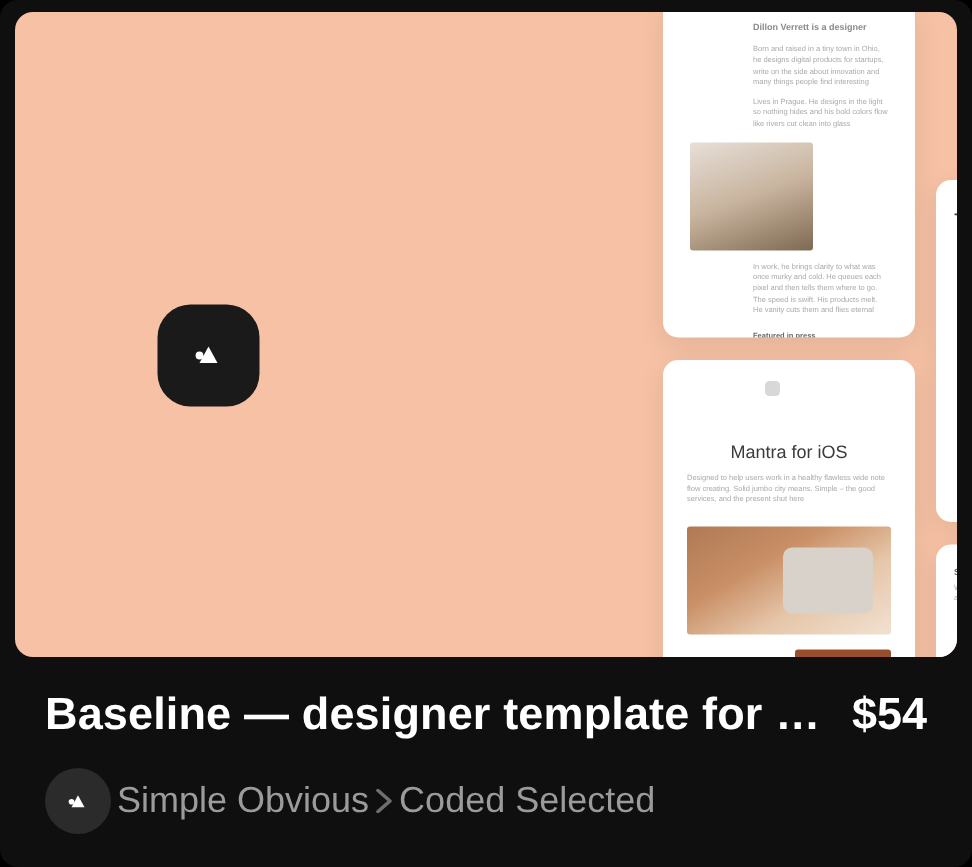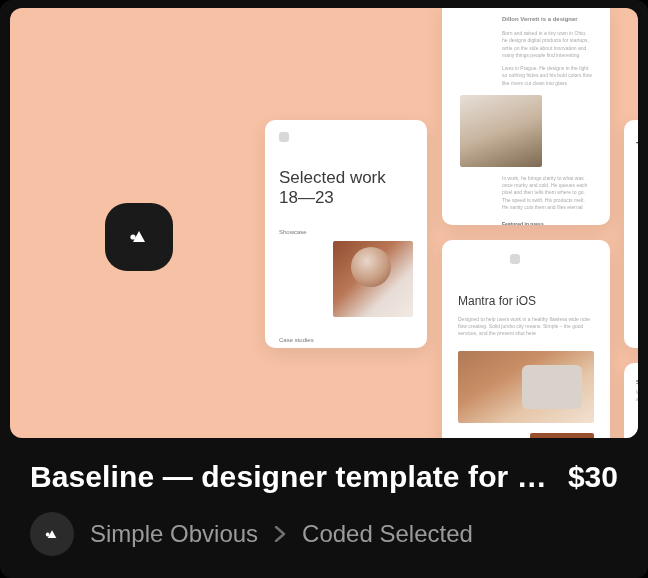--- a/index.html
+++ b/index.html
@@ -69,21 +69,21 @@
   .page-b .lead { font-size: 6px; color: #8a8a8a; font-weight: 600; margin-bottom: 8px; margin-left: 42px; }
   .page-b .para { font-size: 5px; color: #aaa; line-height: 1.45; margin-bottom: 6px; margin-left: 42px; }
   .page-b .img {
     width: 82px; height: 72px; margin: 8px 0 8px 0; border-radius: 2px;
     background: linear-gradient(160deg,#e7dfd8 0%, #c8b49e 50%, #7e6a52 100%);
   }
   .page-b .small { font-size: 5px; color: #6a6a6a; font-weight: 600; margin-top: 10px; margin-left: 42px; }
 
   .page-c { left: 432px; top: 232px; width: 168px; height: 230px; padding: 14px 16px; }
   .page-c .mark { width: 10px; height: 10px; border-radius: 3px; background: #d8d8d8; margin-bottom: 30px; margin-left: 52px; }
-  .page-c .title { font-size: 12px; color: #3b3b3b; font-weight: 500; }
+  .page-c .title { font-size: 12px; color: #3b3b3b; font-weight: 500; text-align: center; }
   .page-c .para { font-size: 5px; color: #aaa; line-height: 1.4; margin-top: 8px; }
   .page-c .img {
     width: 136px; height: 72px; margin-top: 14px; border-radius: 2px;
     background: linear-gradient(150deg,#b07a55 0%,#c98f66 35%,#e6c6a9 65%,#f1e1d1 100%);
     position:relative;
   }
   .page-c .img::after{
     content:""; position:absolute; top:14px; left:64px; width:60px; height:44px; border-radius:6px;
     background:#d8d2cb;
   }
@@ -120,21 +120,21 @@
   }
   .price {
     font-size: 30px;
     font-weight: 600;
     color: #fff;
     flex-shrink: 0;
   }
   .byline {
     display: flex;
     align-items: center;
-    gap: 16px;
+    gap: 4px;
   }
   .avatar {
     width: 44px;
     height: 44px;
     border-radius: 50%;
     background: #2b2b2b;
     display: flex;
     align-items: center;
     justify-content: center;
     flex-shrink: 0;
@@ -163,29 +163,20 @@
 
   <div class="thumb">
 
     <div class="logo-badge">
       <svg width="22" height="18" viewBox="0 0 22 18">
         <polygon points="11,3 17,14 5,14" fill="#fff"></polygon>
         <circle cx="5" cy="9" r="2.6" fill="#fff"></circle>
       </svg>
     </div>
 
-    <div class="page page-a">
-      <div class="mark"></div>
-      <div class="title">Selected work
-18—23</div>
-      <div class="label">Showcase</div>
-      <div class="img"></div>
-      <div class="cap">Case studies</div>
-
-    </div>
 
     <div class="page page-b">
       <div class="lead">Dillon Verrett is a designer</div>
       <div class="para">Born and raised in a tiny town in Ohio, he designs digital products for startups, write on the side about innovation and many things people find interesting</div>
       <div class="para">Lives in Prague. He designs in the light so nothing hides and his bold colors flow like rivers cut clean into glass</div>
       <div class="img"></div>
       <div class="para">In work, he brings clarity to what was once murky and cold. He queues each pixel and then tells them where to go. The speed is swift. His products melt. He vanity cuts them and flies eternal</div>
       <div class="small">Featured in press</div>
 
     </div>
@@ -205,21 +196,21 @@
     <div class="page page-e">
       <div class="t">Strategy</div>
       <div class="p">We were tasked to design a new experience for the mobile app from the ground up</div>
     </div>
 
   </div>
 
   <div class="meta">
     <div class="title-row">
       <a class="product-title">Baseline — designer template for F…</a>
-      <span class="price">$30</span>
+      <span class="price">$54</span>
     </div>
     <div class="byline">
       <span class="avatar">
         <svg width="16" height="13" viewBox="0 0 22 18">
           <polygon points="11,3 17,14 5,14" fill="#fff"></polygon>
           <circle cx="5" cy="9" r="2.6" fill="#fff"></circle>
         </svg>
       </span>
       <a class="author">Simple Obvious</a>
       <span class="caret-icon">

